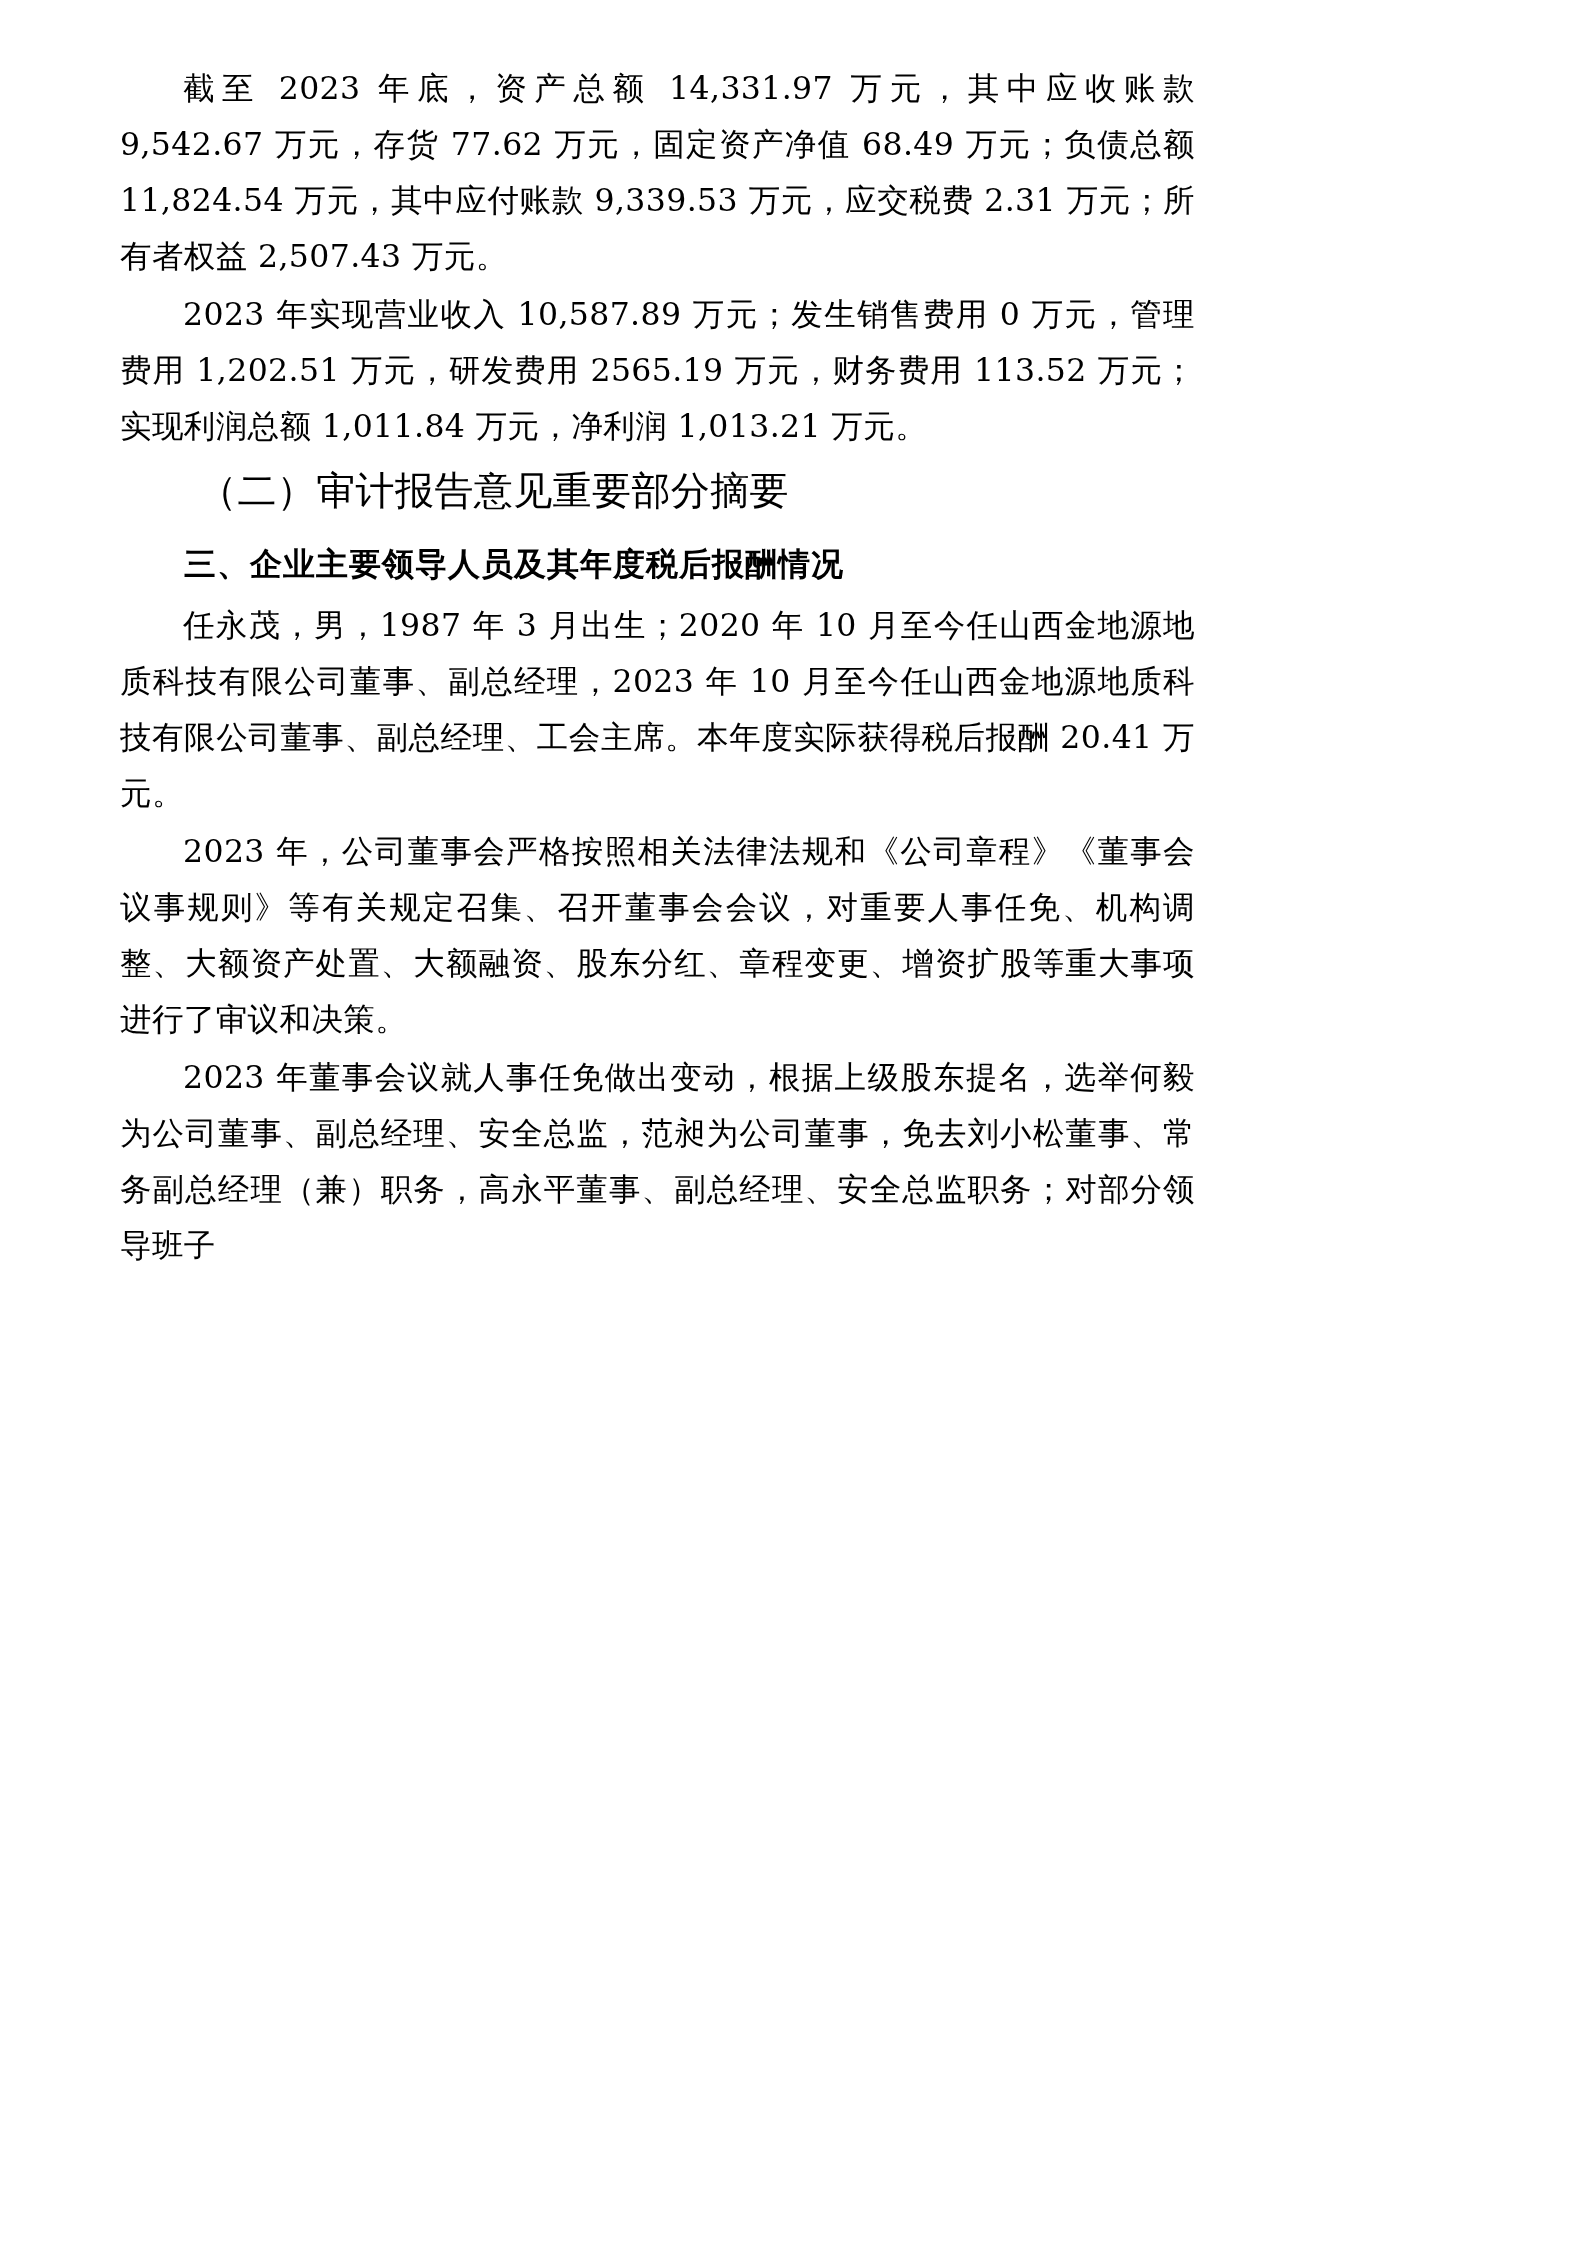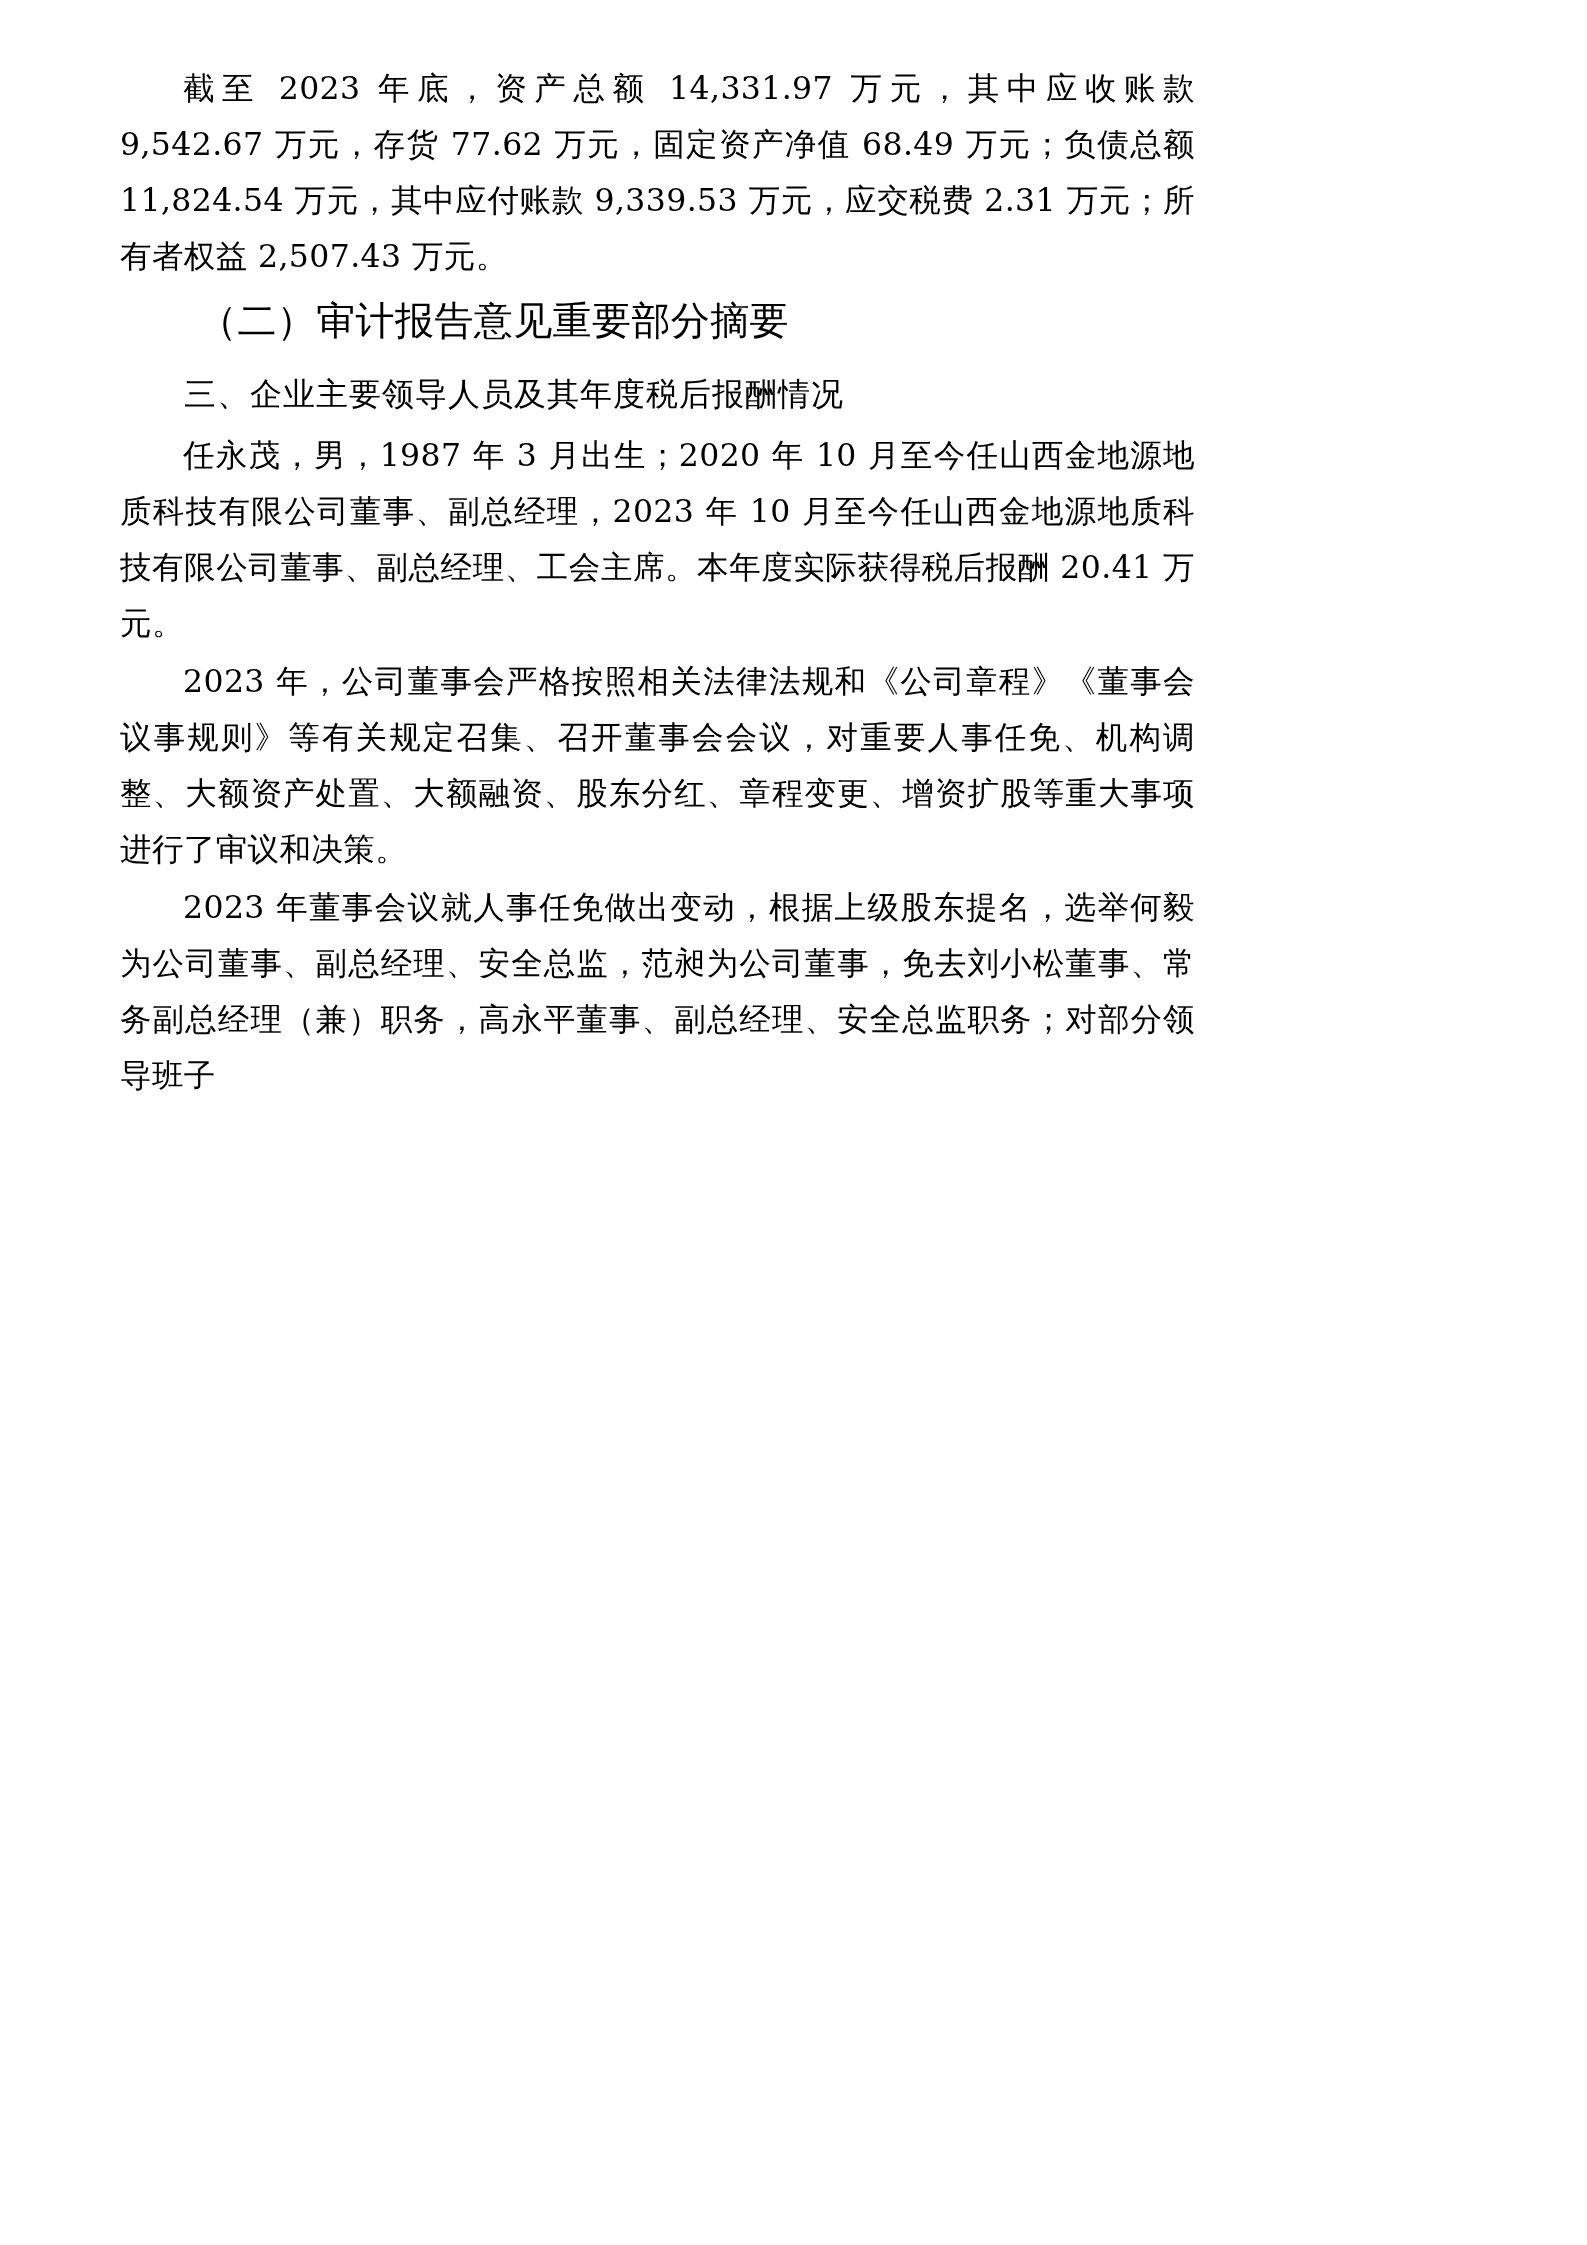--- a/index.html
+++ b/index.html
@@ -30,39 +30,40 @@
   p.para {
     margin: 0 0 2px 0;
     text-indent: 2em;
     font-size: 31.5px;
     line-height: 1.78;
   }
   h2.section-heading {
     margin: 10px 0 4px 0;
     text-indent: 2em;
     font-size: 32px;
-    font-weight: normal;
+    font-weight: bold;
     line-height: 1.78;
     letter-spacing: 1px;
   }
   p.sub-heading {
     margin: 0 0 2px 0;
     text-indent: 2em;
     font-size: 39px;
     line-height: 1.78;
   }
 </style>
 </head>
 <body>
 
 <div class="page">
   <div class="doc-body">
 
     <p class="para">截至 2023 年底，资产总额 14,331.97 万元，其中应收账款 9,542.67 万元，存货 77.62 万元，固定资产净值 68.49 万元；负债总额 11,824.54 万元，其中应付账款 9,339.53 万元，应交税费 2.31 万元；所有者权益 2,507.43 万元。</p>
 
+    <p class="para">2023 年实现营业收入 10,587.89 万元；发生销售费用 0 万元，管理费用 1,202.51 万元，研发费用 2565.19 万元，财务费用 113.52 万元；实现利润总额 1,011.84 万元，净利润 1,013.21 万元。</p>
 
     <p class="sub-heading">（二）审计报告意见重要部分摘要</p>
 
 
     <h2 class="section-heading">三、企业主要领导人员及其年度税后报酬情况</h2>
 
 
     <p class="para">任永茂，男，1987 年 3 月出生；2020 年 10 月至今任山西金地源地质科技有限公司董事、副总经理，2023 年 10 月至今任山西金地源地质科技有限公司董事、副总经理、工会主席。本年度实际获得税后报酬 20.41 万元。</p>
 
 

